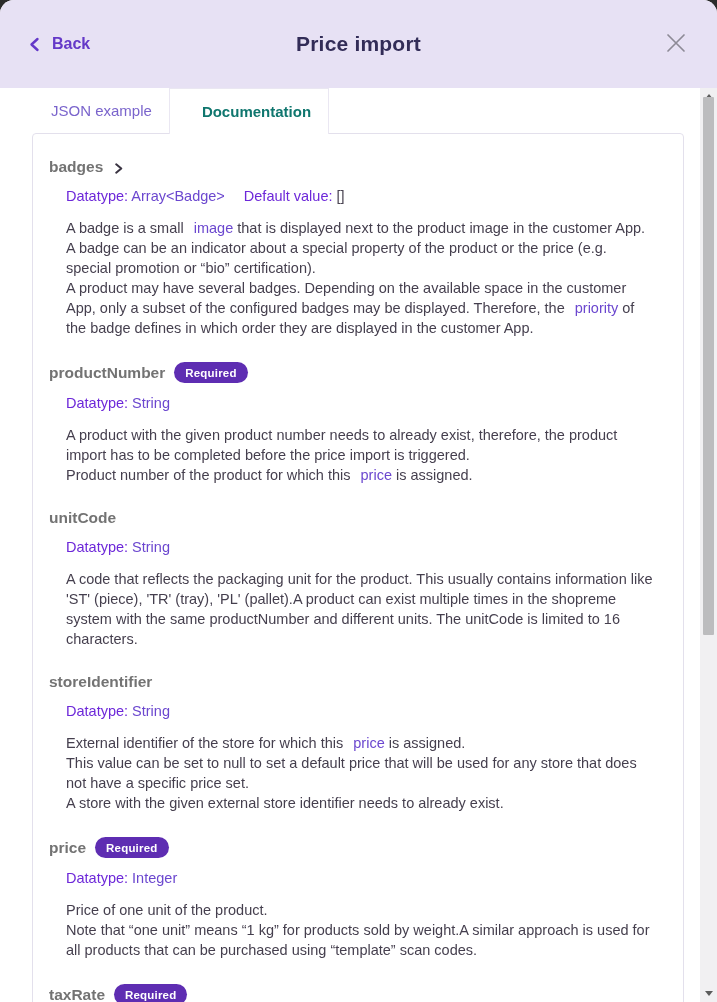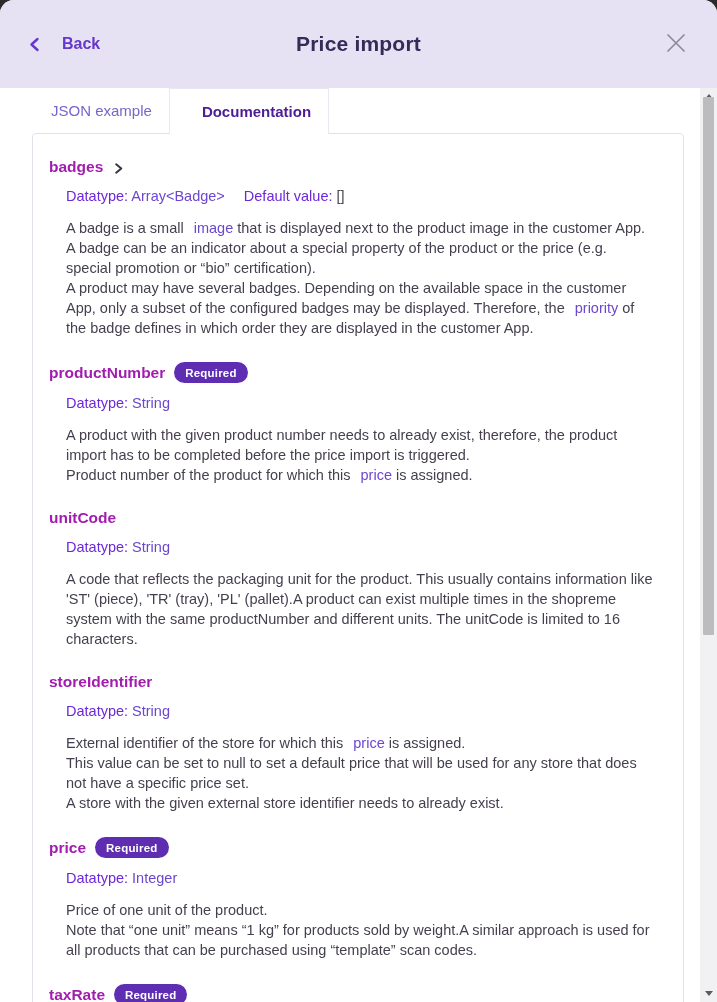--- a/index.html
+++ b/index.html
@@ -16,21 +16,21 @@
     overflow: hidden;
   }
   
   .hdr {
     position: relative; height: 88px;
     background: #e7e1f4;
     display: flex; align-items: center; justify-content: center;
   }
   .back-btn {
     position: absolute; left: 28px; top: 0; bottom: 0;
-    display: flex; align-items: center; gap: 21px;
+    display: flex; align-items: center; gap: 11px;
     background: none; border: none; cursor: pointer;
     color: #6438c8; font-family: inherit;
     font-size: 16px; font-weight: 600; padding: 0;
   }
   .hdr-title {
     font-size: 21px; font-weight: 600; color: #322c57; letter-spacing: .2px;
   }
   .close-btn {
     position: absolute; right: 26px; top: 28px;
     width: 30px; height: 30px;
@@ -46,39 +46,39 @@
   }
   .tab {
     background: none; border: none; cursor: pointer;
     font-family: inherit; font-size: 15px;
     color: #7a64cc; font-weight: 400;
     padding: 0 17px; height: 45px;
     display: flex; align-items: center;
     box-sizing: border-box;
   }
   .tab.active {
-    color: #4c1d95; font-weight: 700;
+    color: #0f766e; font-weight: 700;
     background: #fff;
     border: 1px solid #eae7f2; border-bottom: none;
     height: 46px; margin-bottom: -1px; padding-left: 32px;
   }
   
   .card {
     position: relative; z-index: 1;
     margin: 0 33px 0 32px;
     border: 1px solid #e3e0ec;
     border-radius: 4px;
     padding: 24px 16px 60px 16px;
     min-height: 900px;
     box-sizing: border-box;
     background: #fff;
   }
   .field + .field { margin-top: 24px; }
   .field-head { display: flex; align-items: center; gap: 9px; }
-  .field-name { font-size: 15.5px; font-weight: 700; color: #a21caf; }
+  .field-name { font-size: 15.5px; font-weight: 700; color: #737373; }
   .chev { display: inline-flex; align-items: center; margin-top: 2px; cursor: pointer; }
   .pill {
     display: inline-flex; align-items: center;
     background: #5e2db2; color: #fff;
     font-size: 11.5px; font-weight: 700;
     padding: 5px 11px 4px 11px; border-radius: 11px;
     letter-spacing: .2px;
   }
   .field-body { margin-left: 17px; }
   .meta { margin-top: 12px; font-size: 14.5px; }

